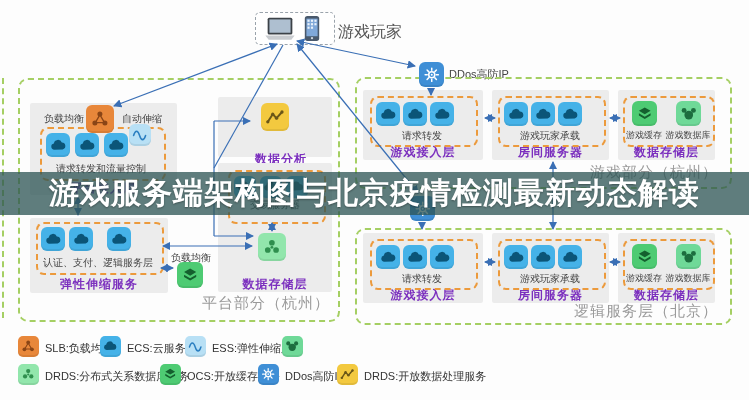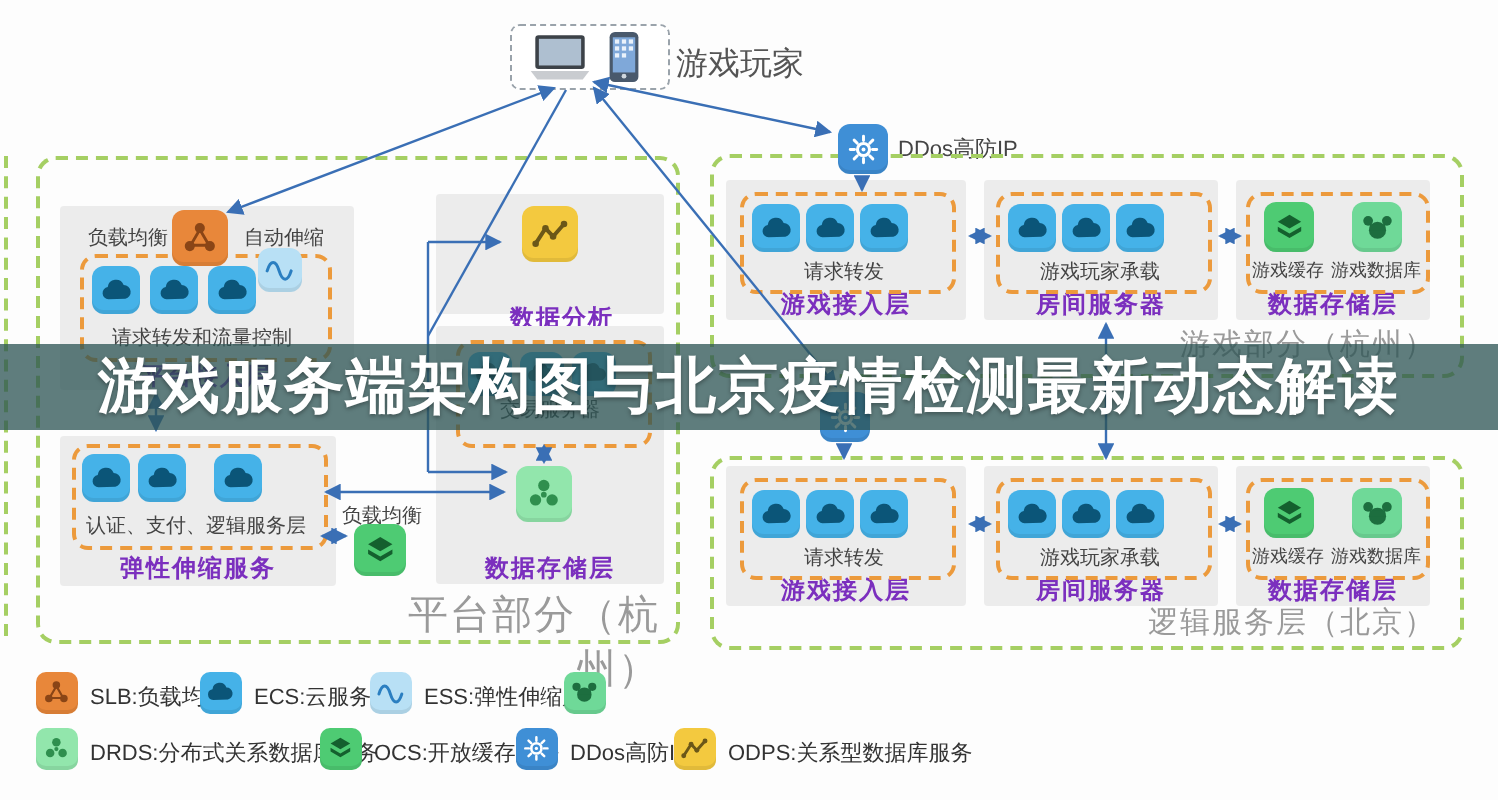--- a/index.html
+++ b/index.html
@@ -153,21 +153,21 @@
   <div class="sq ic-ddos z3" style="left:419px;top:62px;width:25px;height:25px;">
       <svg>
         <use href="#g-ddos"></use>
       </svg>
     </div>
   <div class="slabel" style="left:449px;top:67px;font-size:11px;">DDos高防IP</div>
 
   <div class="edge-dash" style="left:2px;top:78px;height:240px;"></div>
 
   <div class="region" style="left:18px;top:78px;width:318px;height:240px;"></div>
-  <div class="region-label" style="left:180px;top:294px;width:150px;font-size:20px;">平台部分（杭州）</div>
+  <div class="region-label" style="left:180px;top:294px;width:150px;font-size:15px;">平台部分（杭州）</div>
 
   <div class="panel" style="left:30px;top:103px;width:147px;height:92px;"></div>
   <div class="slabel" style="left:44px;top:112px;">负载均衡</div>
   <div class="sq ic-slb z3" style="left:86px;top:105px;width:28px;height:28px;">
       <svg>
         <use href="#g-slb"></use>
       </svg>
     </div>
   <div class="slabel" style="left:122px;top:112px;">自动伸缩</div>
   <div class="sq ic-ess z3" style="left:129px;top:124px;width:22px;height:22px;">
@@ -418,19 +418,19 @@
       <svg>
         <use href="#g-ddos"></use>
       </svg>
     </div>
   <div class="legend-item-label" style="left:285px;top:369px;">DDos高防IP</div>
   <div class="sq ic-odps lg" style="left:337px;top:364px;">
       <svg>
         <use href="#g-odps"></use>
       </svg>
     </div>
-  <div class="legend-item-label" style="left:364px;top:369px;">ODPS:关系型数据库服务</div>
+  <div class="legend-item-label" style="left:364px;top:369px;">DRDS:开放数据处理服务</div>
 
   <div class="banner">
     <div class="banner-text">游戏服务端架构图与北京疫情检测最新动态解读</div>
   </div>
 
 </div>
 
 </body></html>

